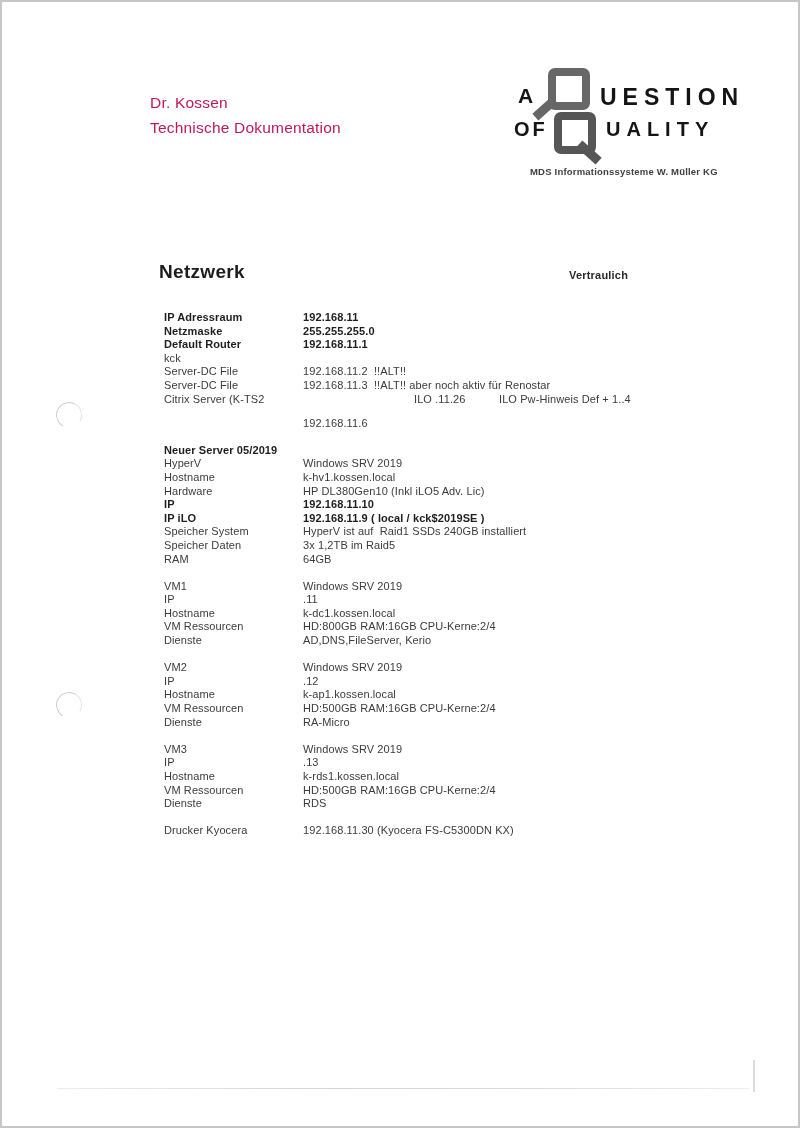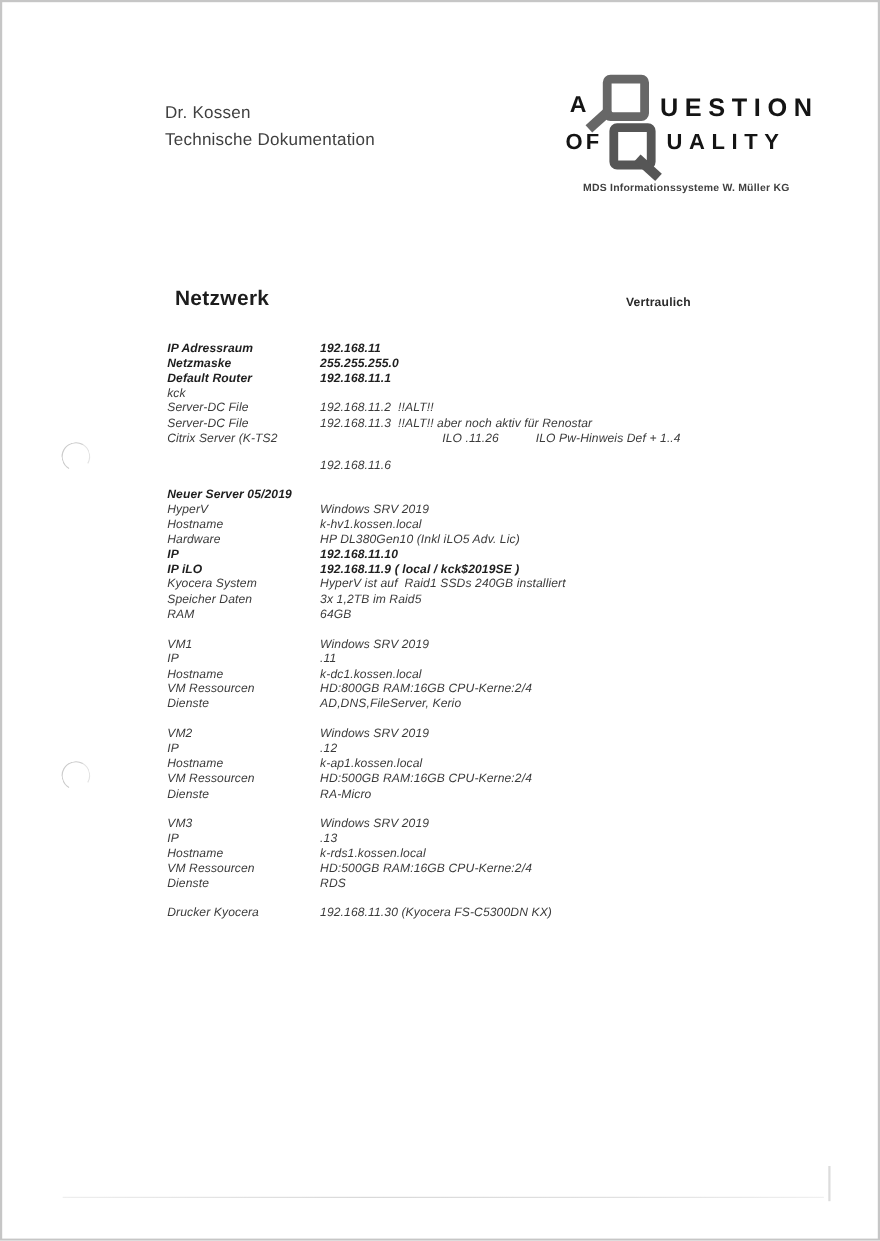--- a/index.html
+++ b/index.html
@@ -9,21 +9,21 @@
     width:800px;height:1128px;
     box-sizing:border-box;
     border:2px solid #c6c6c6;
     background:#ffffff;
     font-family:"Liberation Sans","DejaVu Sans",sans-serif;
     overflow:hidden;
   }
   
   .sender{
     position:absolute;left:148px;top:88px;
-    font-size:15.5px;line-height:25px;color:#404040;letter-spacing:0.2px;
+    font-size:15.5px;line-height:25px;color:#be185d;letter-spacing:0.2px;
   }
   
   .logo{position:absolute;left:512px;top:66px;width:235px;height:110px;}
   .logo .ltr{position:absolute;font-weight:bold;color:#141414;}
   .logo-a{left:4px;top:16px;font-size:21px;}
   .logo-of{left:0px;top:50px;font-size:20px;letter-spacing:3px;}
   .logo-uestion{left:86px;top:16px;font-size:23px;letter-spacing:6px;}
   .logo-uality{left:92px;top:50px;font-size:20px;letter-spacing:6px;}
   .q-square{position:absolute;border-radius:7px;}
   .q1{left:34px;top:0px;width:26px;height:26px;border:8px solid #676767;}
@@ -39,22 +39,22 @@
   .doc-title{
     position:absolute;left:157px;top:259px;
     font-size:19px;font-weight:bold;color:#1d1d1d;letter-spacing:0.3px;
   }
   .confidential{
     position:absolute;left:567px;top:267px;
     font-size:11px;font-weight:bold;color:#2a2a2a;letter-spacing:0.2px;
   }
   
   .sections{
-    position:absolute;left:150px;top:309px;width:600px;
-    font-size:11px;line-height:13.6px;color:#3b3b3b;letter-spacing:0.1px;font-style:italic;
+    position:absolute;left:162px;top:309px;width:600px;
+    font-size:11px;line-height:13.6px;color:#3b3b3b;letter-spacing:0.1px;
   }
   .section{margin:0 0 13.6px 0;}
   .row{display:flex;white-space:pre;min-height:13.6px;}
   .row .label{display:inline-block;width:139px;flex:none;}
   .row .value{white-space:pre;}
   .row .seg{display:inline-block;flex:none;}
   .row .seg0{width:111px;margin-top:24px;}
   .row .seg1{width:85px;}
   .bold{font-weight:bold;color:#1e1e1e;}
   
@@ -109,21 +109,21 @@
         <div class="row"><span class="label">Server-DC File</span><span class="value">192.168.11.3  !!ALT!! aber noch aktiv für Renostar</span></div>
         <div class="row"><span class="label">Citrix Server (K-TS2</span><span class="value seg seg0">192.168.11.6</span><span class="value seg seg1">ILO .11.26</span><span class="value seg seg2">ILO Pw-Hinweis Def + 1..4</span></div>
       </div>
       <div class="section">
         <div class="row"><span class="label bold">Neuer Server 05/2019</span></div>
         <div class="row"><span class="label">HyperV</span><span class="value">Windows SRV 2019</span></div>
         <div class="row"><span class="label">Hostname</span><span class="value">k-hv1.kossen.local</span></div>
         <div class="row"><span class="label">Hardware</span><span class="value">HP DL380Gen10 (Inkl iLO5 Adv. Lic)</span></div>
         <div class="row"><span class="label bold">IP</span><span class="value bold">192.168.11.10</span></div>
         <div class="row"><span class="label bold">IP iLO</span><span class="value bold">192.168.11.9 ( local / kck$2019SE )</span></div>
-        <div class="row"><span class="label">Kyocera System</span><span class="value">HyperV ist auf  Raid1 SSDs 240GB installiert</span></div>
+        <div class="row"><span class="label">Speicher System</span><span class="value">HyperV ist auf  Raid1 SSDs 240GB installiert</span></div>
         <div class="row"><span class="label">Speicher Daten</span><span class="value">3x 1,2TB im Raid5</span></div>
         <div class="row"><span class="label">RAM</span><span class="value">64GB</span></div>
       </div>
       <div class="section">
         <div class="row"><span class="label">VM1</span><span class="value">Windows SRV 2019</span></div>
         <div class="row"><span class="label">IP</span><span class="value">.11</span></div>
         <div class="row"><span class="label">Hostname</span><span class="value">k-dc1.kossen.local</span></div>
         <div class="row"><span class="label">VM Ressourcen</span><span class="value">HD:800GB RAM:16GB CPU-Kerne:2/4</span></div>
         <div class="row"><span class="label">Dienste</span><span class="value">AD,DNS,FileServer, Kerio</span></div>
       </div>

